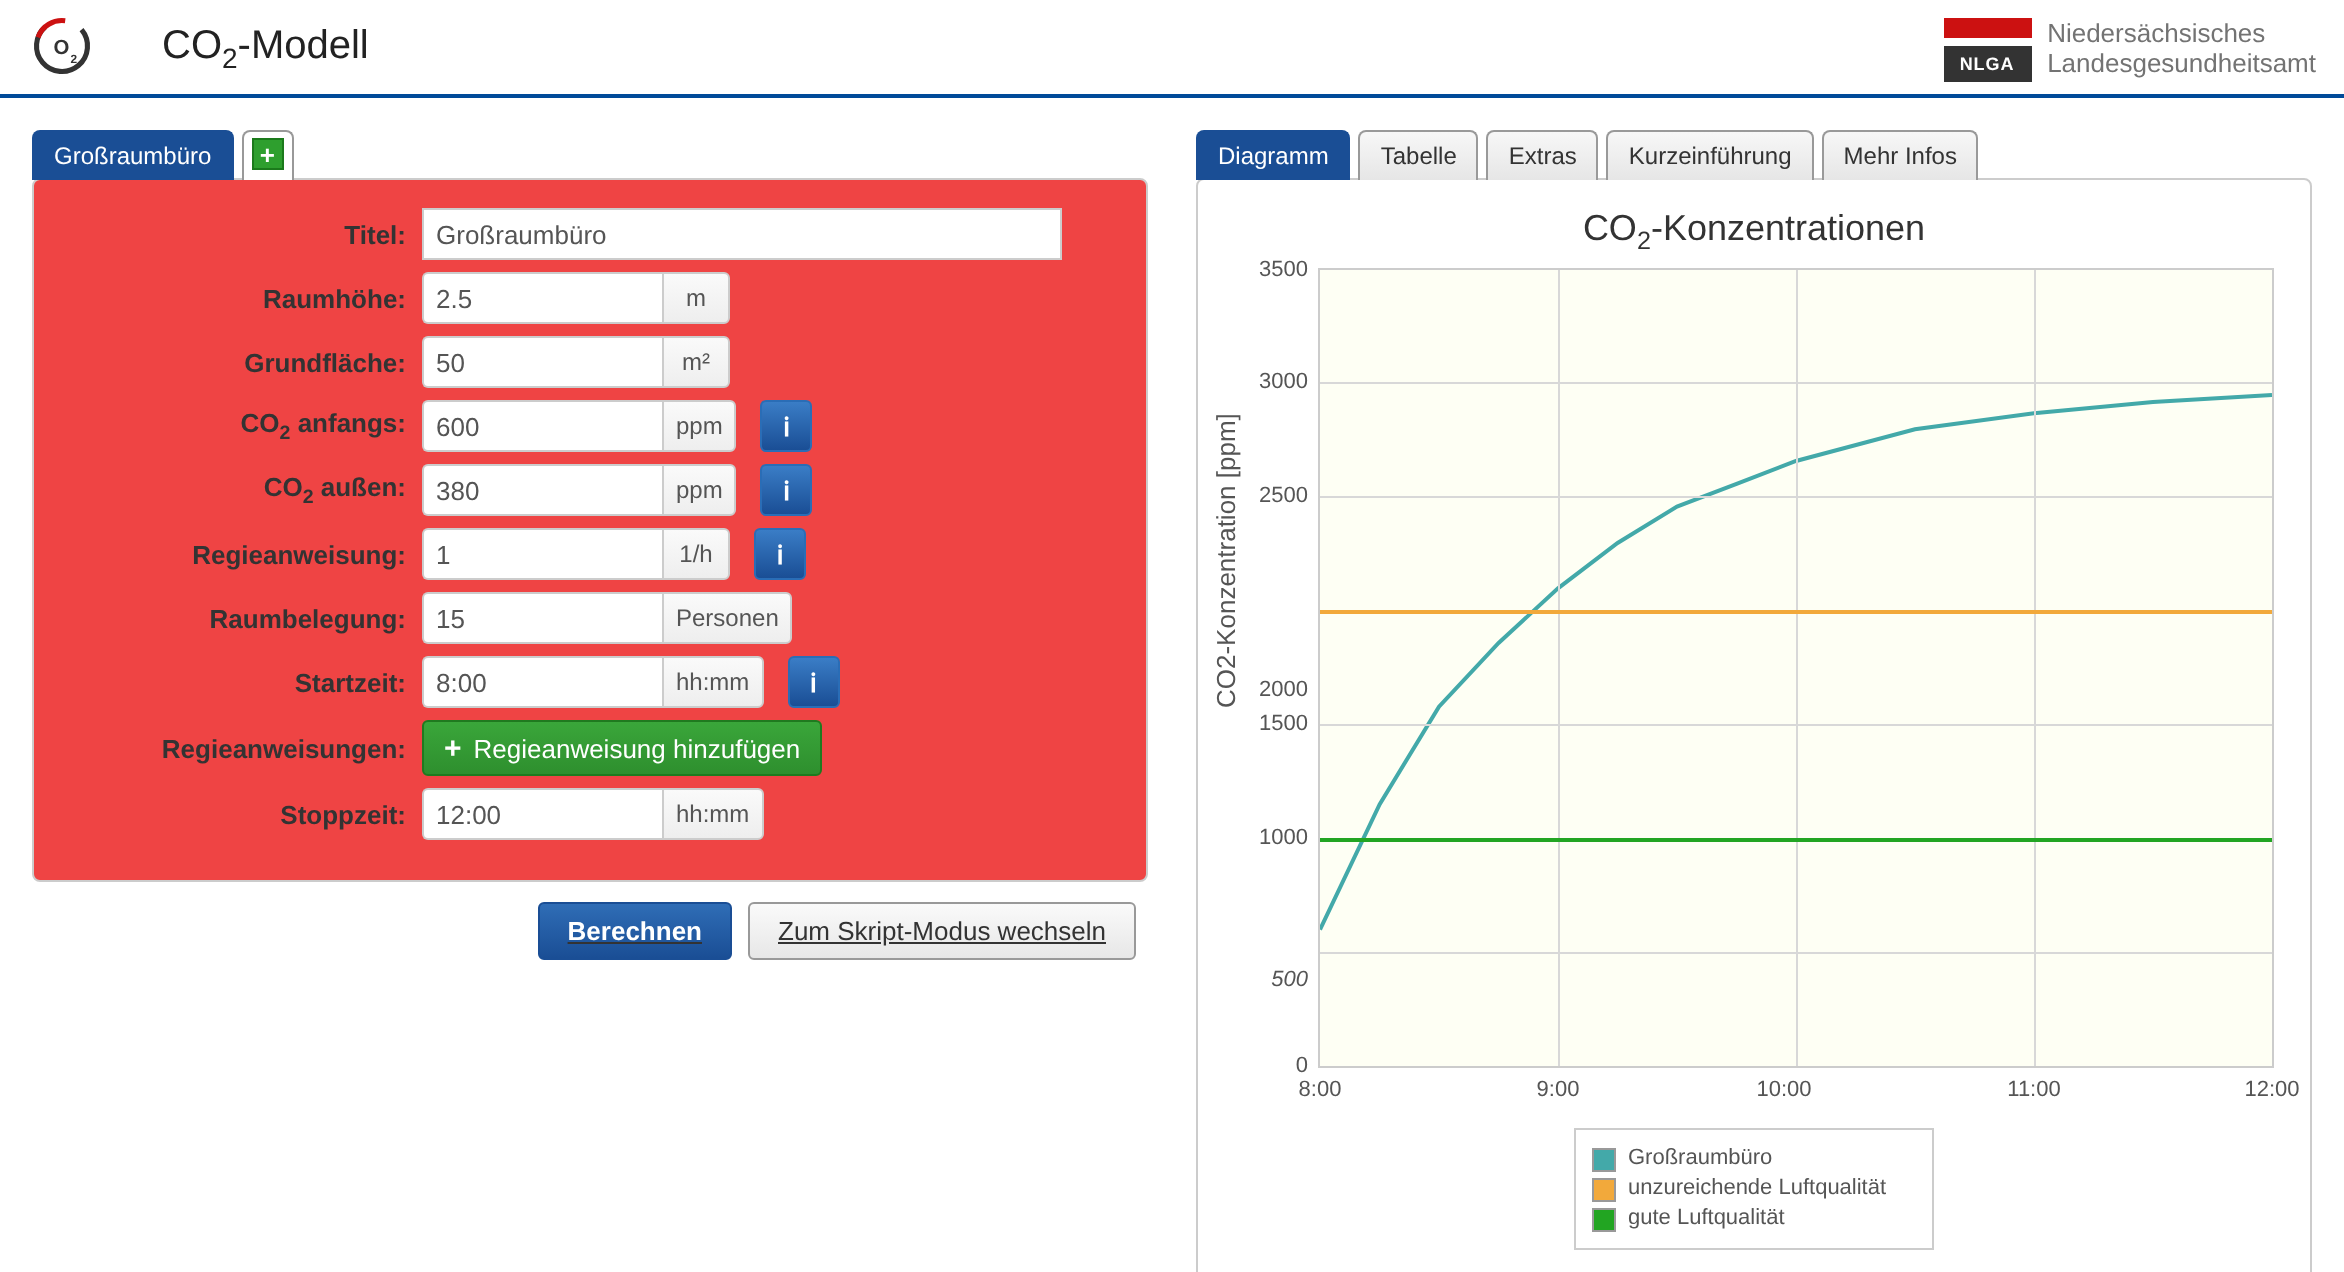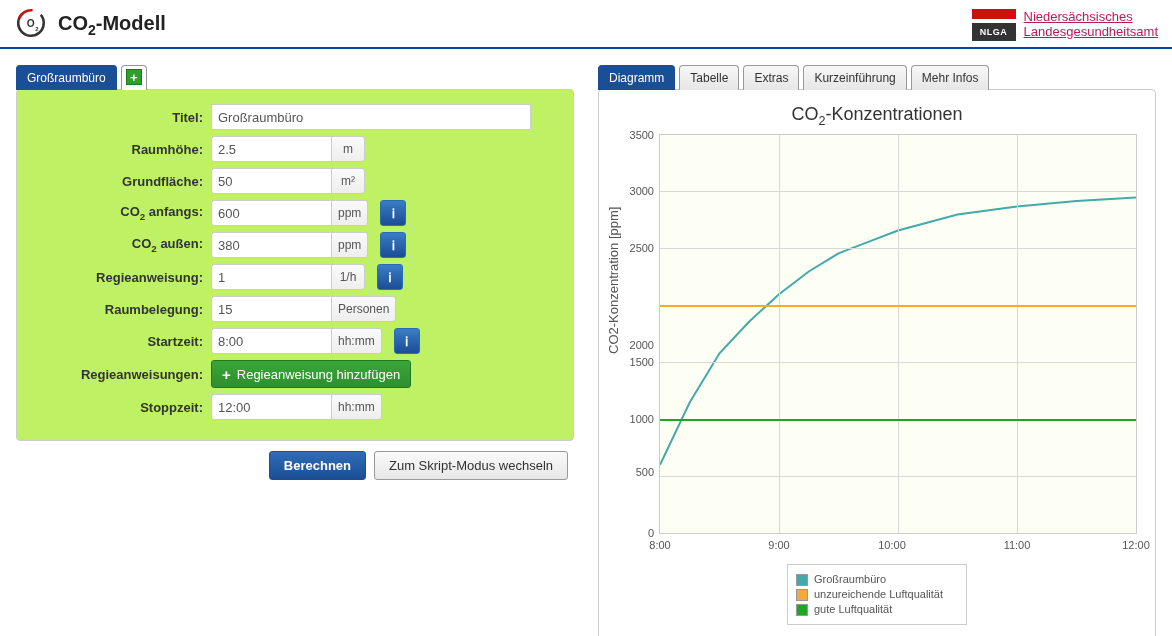--- a/index.html
+++ b/index.html
@@ -1,48 +1,48 @@
 <!DOCTYPE html>
 <html><head>
 <meta charset="utf-8">
 <style>
 * { box-sizing: border-box; margin: 0; padding: 0; font-family: Arial, Helvetica, sans-serif; }
 body { background: #fff; color: #333; font-size: 13px; }
 .header { display: flex; justify-content: space-between; align-items: center; padding: 6px 14px 4px 14px; border-bottom: 2px solid #004a99; }
 .brand { display: flex; align-items: center; gap: 10px; }
 .brand-logo svg { width: 34px; height: 34px; }
-.brand-title { font-size: 20px; font-weight: bold; color: #222; }
+.brand-title { font-size: 20px; font-weight: normal; color: #222; margin-left: 23px; }
 .brand-title sub { font-size: 0.7em; }
 .org { display: flex; align-items: center; gap: 8px; }
 .org-logo { width: 44px; height: 32px; position: relative; text-align: center; }
 .org-logo .red { position: absolute; top: 0; left: 0; right: 0; height: 10px; background: #c11; }
 .org-logo .txt { position: absolute; bottom: 0; left: 0; right: 0; height: 18px; background: #333; color: #fff; font-weight: bold; font-size: 9px; display: flex; align-items: center; justify-content: center; letter-spacing: 0.5px; }
-.org-text { font-size: 13px; line-height: 1.15; color: #be185d; text-decoration: underline; }
+.org-text { font-size: 13px; line-height: 1.15; color: #737373; }
 .main { display: flex; gap: 24px; padding: 16px; }
 .left, .right { flex: 1; }
 .tabbar { display: flex; gap: 4px; margin-bottom: 0; position: relative; z-index: 1; }
 .tab { padding: 5px 10px; border: 1px solid #999; border-bottom: none; border-radius: 4px 4px 0 0; background: linear-gradient(#f7f7f7,#e6e6e6); cursor: pointer; font-size: 12px; color: #333; }
 .tab.active { background: #1a4e95; color: #fff; border-color: #1a4e95; }
 .tab.add { padding: 3px 4px; background: #fff; }
 .tab.add .plusbox { width: 16px; height: 16px; background: #2e9f2e; color: #fff; display: flex; align-items: center; justify-content: center; font-weight: bold; border: 1px solid #1b7a1b; font-size: 13px; line-height: 1; }
-.panel { border: 1px solid #ccc; background: #bef264; border-radius: 4px; padding: 14px 18px 14px 6px; margin-top: -1px; }
+.panel { border: 1px solid #ccc; background: #ef4444; border-radius: 4px; padding: 14px 18px 14px 6px; margin-top: -1px; }
 .panel.white { background: #fff; padding: 10px; }
 .form-row { display: flex; align-items: center; gap: 8px; margin-bottom: 6px; }
 .form-label { width: 180px; text-align: right; font-weight: bold; color: #333; font-size: 13px; }
 .form-label sub { font-size: 0.75em; }
 .input-text, .input-num { border: 1px solid #ccc; padding: 4px 6px; height: 26px; font-size: 13px; color: #555; }
 .input-text.wide { width: 320px; }
 .input-group { display: flex; }
 .input-group .input-num { border-radius: 3px 0 0 3px; border-right: none; width: 120px; }
 .input-group .unit { border: 1px solid #ccc; background: linear-gradient(#fafafa,#eee); padding: 0 6px; height: 26px; display: flex; align-items: center; font-size: 12px; color: #555; border-radius: 0 3px 3px 0; min-width: 34px; justify-content: center; white-space: nowrap; }
 .info-btn { width: 26px; height: 26px; border: 1px solid #2a6db6; border-radius: 3px; background: linear-gradient(#3a7dc6,#1a4e95); color: #fff; display: flex; align-items: center; justify-content: center; cursor: pointer; margin-left: 4px; }
 .info-btn::before { content: "\2139"; font-weight: bold; font-size: 13px; }
 .add-btn { height: 28px; border: 1px solid #1f7a1f; border-radius: 3px; background: linear-gradient(#3aa63a,#2e8f2e); color: #fff; display: flex; align-items: center; padding: 0 10px; cursor: pointer; gap: 6px; font-size: 13px; }
 .add-btn .plus { font-weight: bold; font-size: 15px; }
-.action-row { display: flex; justify-content: flex-end; gap: 8px; margin-top: 10px; padding-right: 6px; }
+.action-row { display: flex; justify-content: flex-end; gap: 8px; margin-top: 10px; padding-right: 6px; text-decoration: underline; }
 .btn { padding: 6px 14px; border: 1px solid #999; border-radius: 3px; background: linear-gradient(#fafafa,#e7e7e7); cursor: pointer; font-size: 13px; color: #333; }
 .btn.primary { background: linear-gradient(#2f6db6,#1a4e95); color: #fff; border-color: #1a4e95; font-weight: bold; }
 .chart-container { position: relative; width: 100%; height: 520px; }
 .chart-title { text-align: center; font-size: 18px; color: #333; margin: 4px 0 6px; }
 .chart-title sub { font-size: 0.7em; }
 .plot { border: 1px solid #ccc; background: #fefff4; position: relative; margin-left: 50px; margin-right: 8px; height: 400px; }
 .grid-h, .grid-v { position: absolute; background: #d8d8d8; }
 .grid-h { left: 0; right: 0; height: 1px; }
 .grid-v { top: 0; bottom: 0; width: 1px; }
 .tick-y { position: absolute; left: -38px; width: 32px; text-align: right; font-size: 11px; color: #555; transform: translateY(-50%); }
@@ -197,21 +197,21 @@
     <div class="panel white">
       <div class="chart-title">CO<sub>2</sub>-Konzentrationen</div>
       <div class="chart-container">
         <div class="y-axis-label">CO2-Konzentration [ppm]</div>
         <div class="plot" id="plot">
           <svg class="curve-svg" id="curve-svg" preserveAspectRatio="none" viewBox="0 0 476 398">
               <path d="M0.0 329.8 L29.8 267.2 L59.5 218.3 L89.3 186.5 L119.0 159.2 L148.8 136.5 L178.5 118.3 L208.3 106.9 L238.0 95.5 L297.5 79.6 L357.0 71.6 L416.5 66.0 L476.0 62.5 " fill="none" stroke="#43a9a9" stroke-width="2"></path>
             </svg>
         <div class="tick-y" style="top: 398px;">0</div>
             <div class="grid-h" style="top: 341.143px;"></div>
-            <div class="tick-y" style="top: 337px;">500</div>
+            <div class="tick-y" style="top: 355px; font-style: italic;">500</div>
             <div class="grid-h" style="top: 284.286px;"></div>
             <div class="tick-y" style="top: 284.286px;">1000</div>
             <div class="grid-h" style="top: 227.429px;"></div>
             <div class="tick-y" style="top: 227.429px;">1500</div>
             <div class="grid-h" style="top: 170.571px;"></div>
             <div class="tick-y" style="top: 170.571px; margin-top: 40px;">2000</div>
             <div class="grid-h" style="top: 113.714px;"></div>
             <div class="tick-y" style="top: 113.714px;">2500</div>
             <div class="grid-h" style="top: 56.8571px;"></div>
             <div class="tick-y" style="top: 56.8571px;">3000</div>

